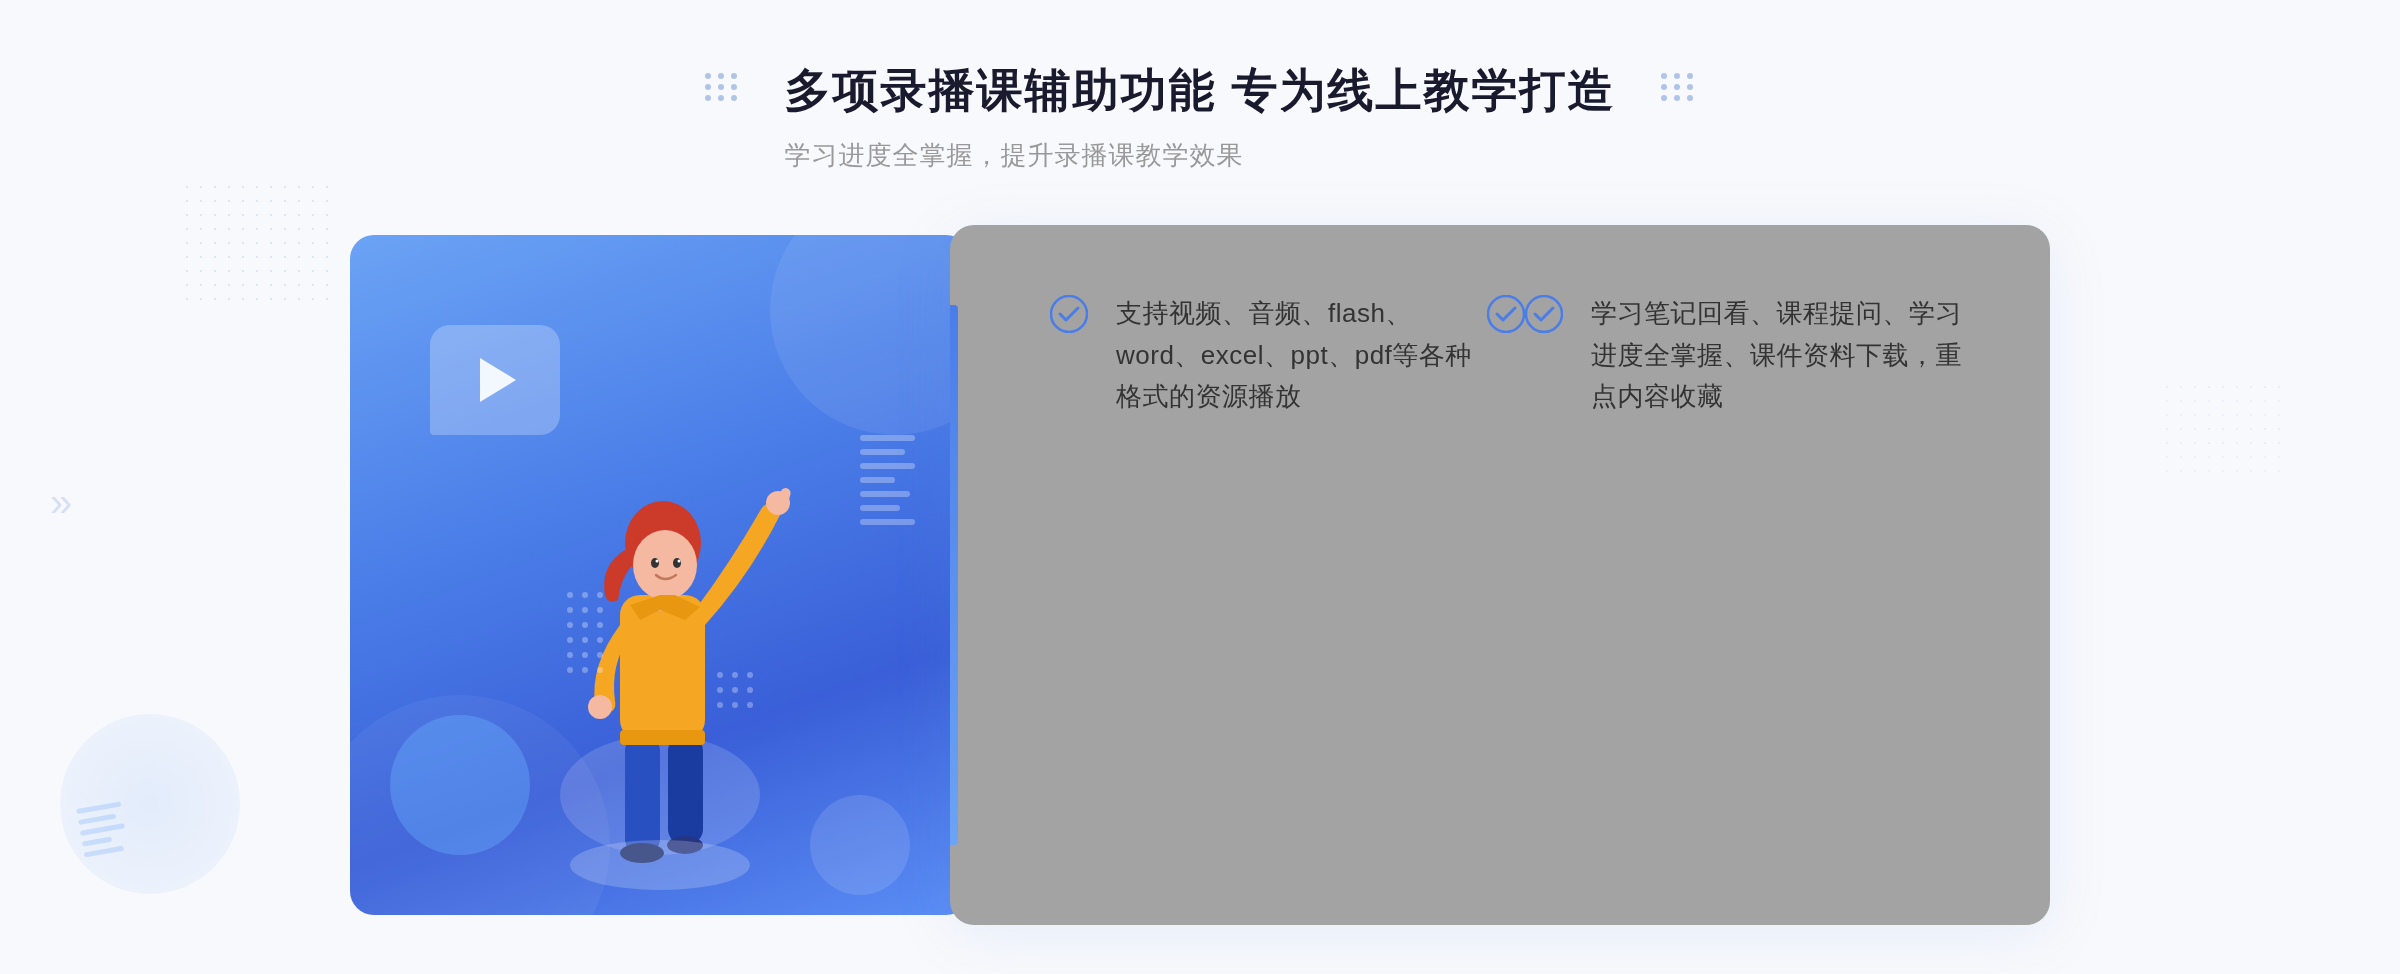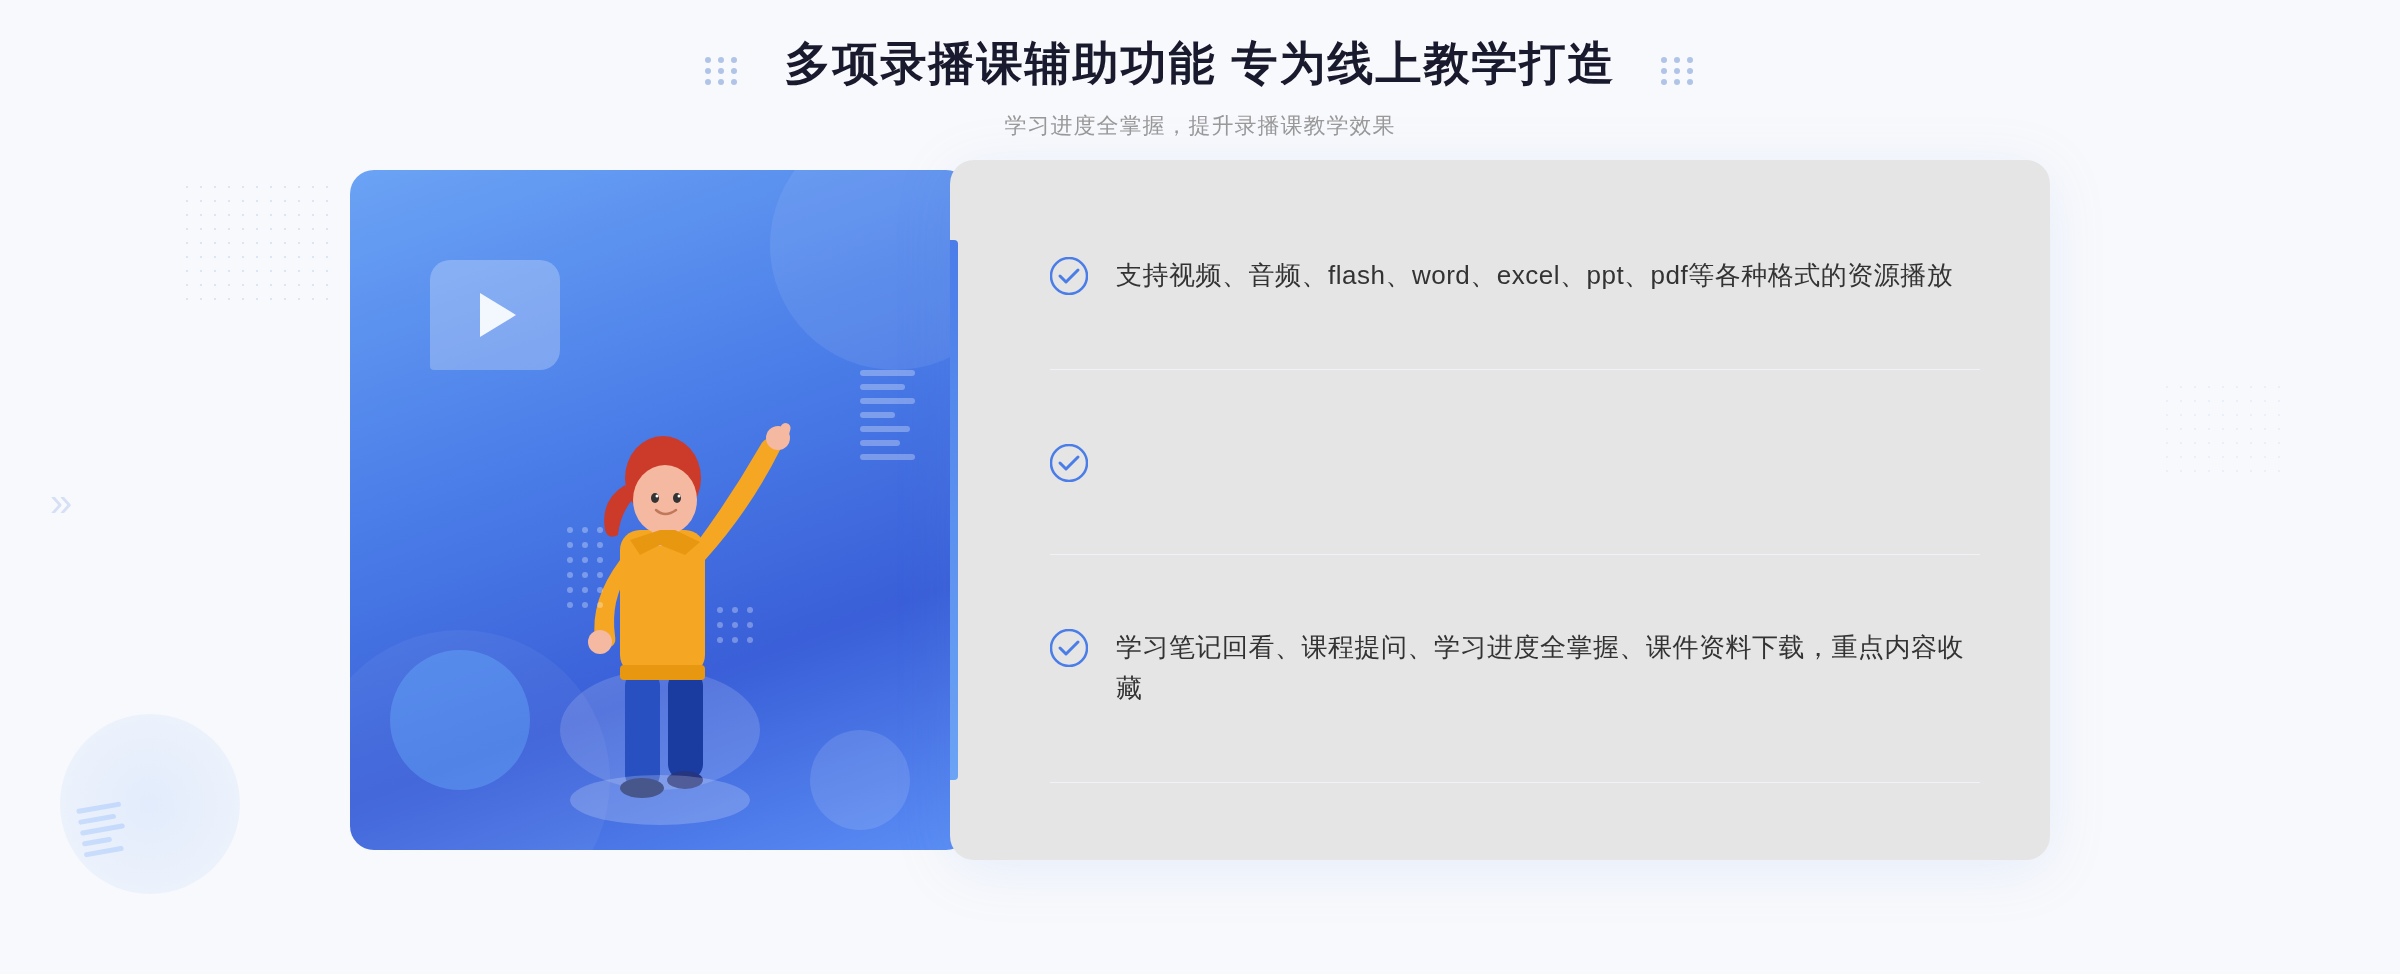--- a/index.html
+++ b/index.html
@@ -22,43 +22,42 @@
       height: 974px;
       background: #f8f9fc;
       position: relative;
       display: flex;
       flex-direction: column;
       align-items: center;
     }
 
     
     .header-section {
-      text-align: center;
-      padding-top: 33px;
-      margin-bottom: 19px;
+      padding-top: 60px;
+      margin-bottom: 52px;
       position: relative;
     }
 
     .title-row {
       display: flex;
       align-items: center;
       justify-content: center;
       gap: 20px;
       margin-bottom: 16px;
     }
 
     .main-title {
       font-size: 46px;
       font-weight: 700;
       color: #1a1a2e;
       letter-spacing: 2px;
     }
 
     .subtitle {
-      font-size: 22px;
+      font-size: 26px;
       color: #999;
       letter-spacing: 1px;
     }
 
     
     .main-content {
       display: flex;
       align-items: center;
       justify-content: center;
       width: 1700px;
@@ -176,28 +175,28 @@
       position: absolute;
       bottom: 0;
       left: 50%;
       transform: translateX(-50%);
       width: 280px;
       height: 520px;
     }
 
     
     .content-panel {
-      background: #e5e5e5;
+      background: #a3a3a3;
       border-radius: 24px;
       padding: 50px 70px 50px 100px;
       width: 1100px;
       height: 700px;
       box-shadow: 0 10px 60px rgba(100,150,230,0.12);
       display: flex;
-      flex-direction: column;
+      flex-direction: row;
       justify-content: space-around;
       position: relative;
       z-index: 2;
     }
 
     
     .accent-bar {
       position: absolute;
       left: 0;
       top: 80px;

